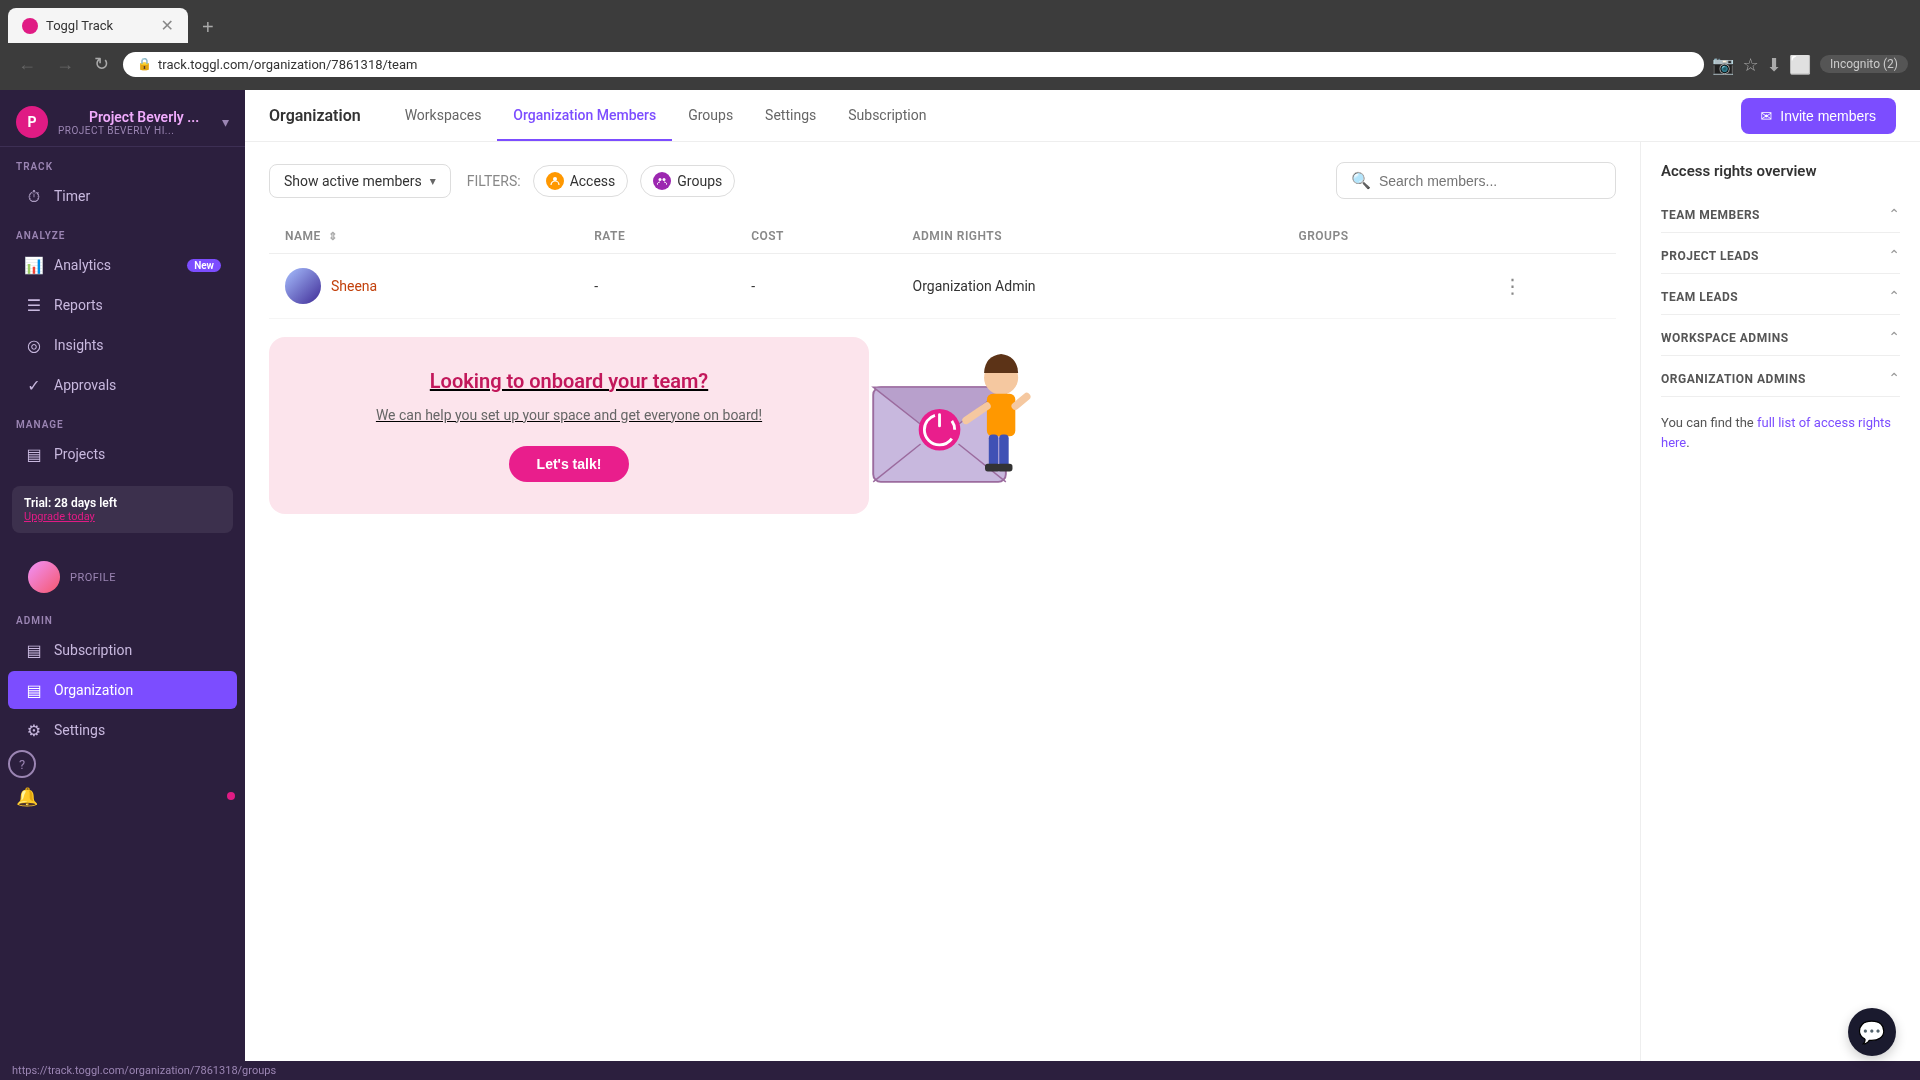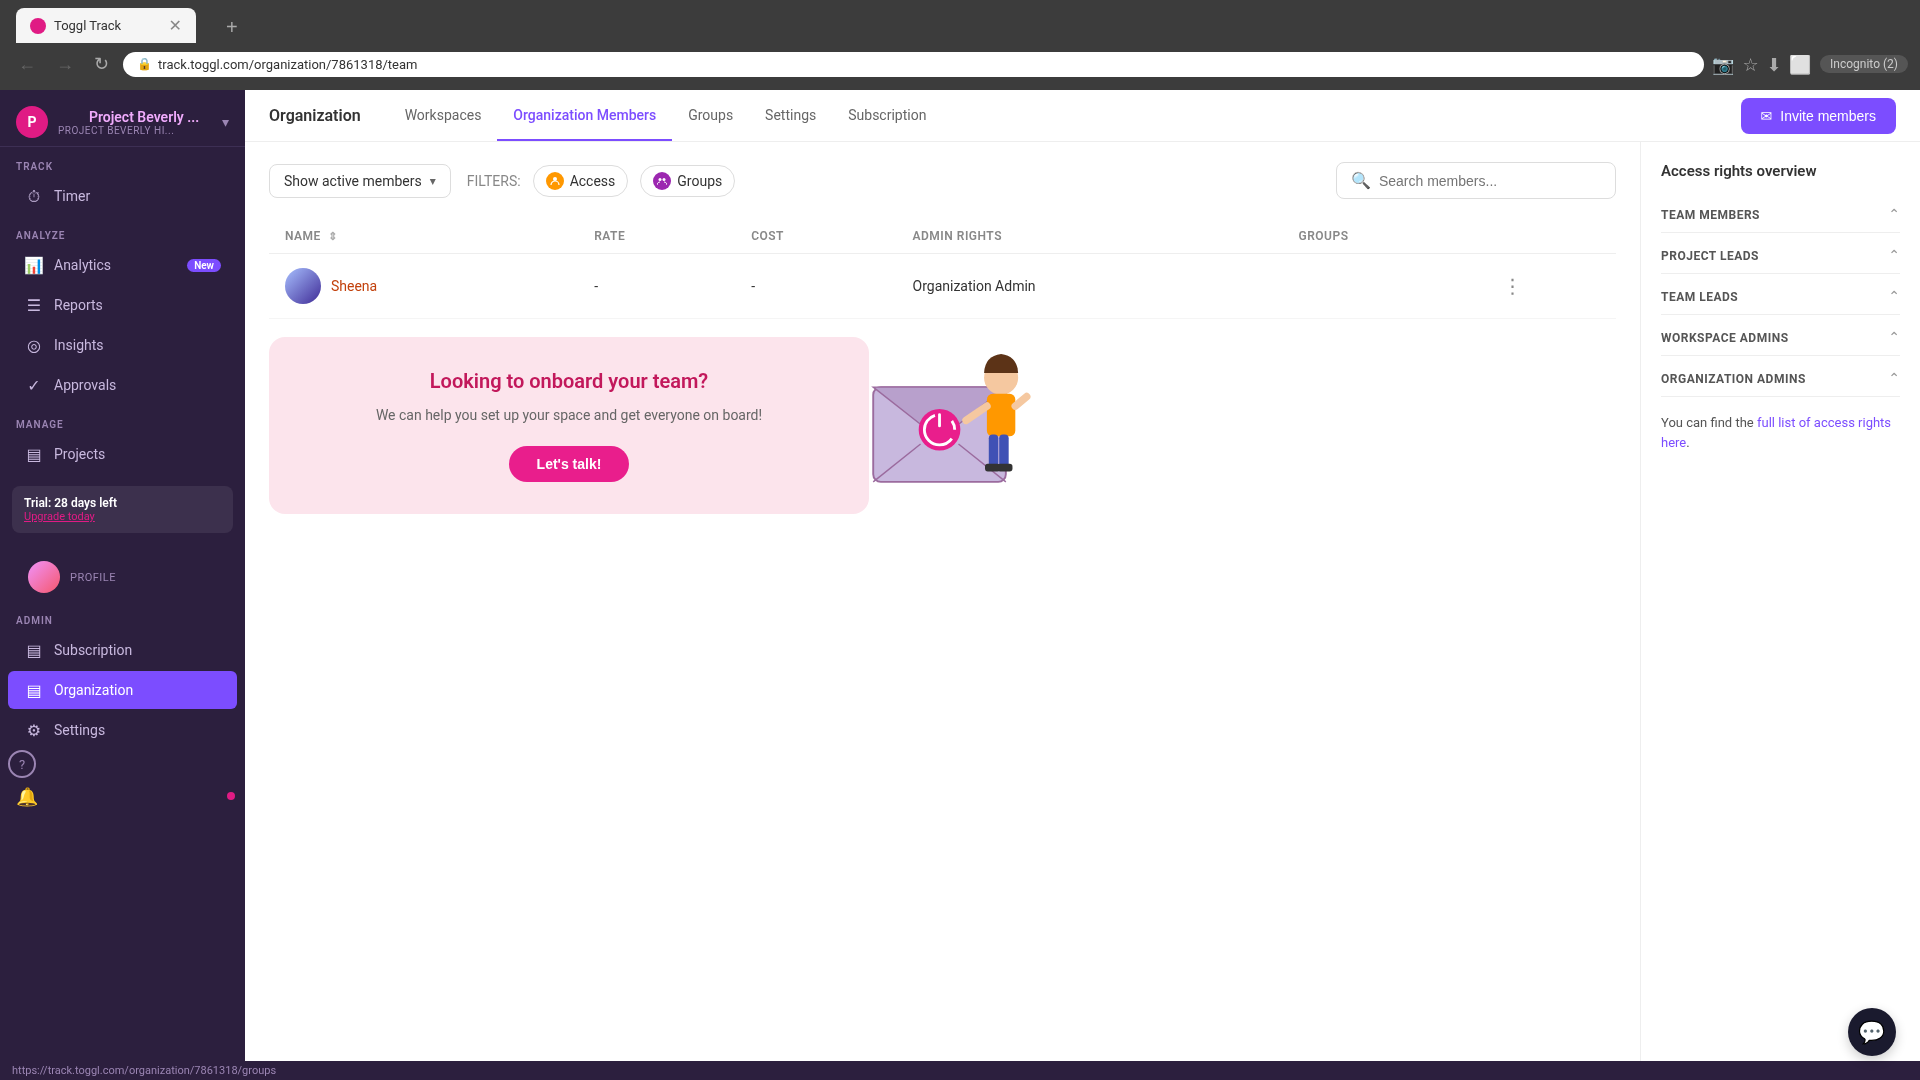--- a/index.html
+++ b/index.html
@@ -1,20 +1,20 @@
 <!DOCTYPE html>
 <html><head>
   <meta charset="utf-8">
   <style>
     * { box-sizing: border-box; margin: 0; padding: 0; }
     body { font-family: -apple-system, BlinkMacSystemFont, 'Segoe UI', Roboto, sans-serif; background: #f5f5f5; display: flex; flex-direction: column; height: 1080px; overflow: hidden; }
 
     
     .browser-chrome { background: #3c3c3c; height: 90px; flex-shrink: 0; }
-    .browser-tabs { display: flex; align-items: flex-end; padding: 8px 16px 0; gap: 20px; }
+    .browser-tabs { display: flex; align-items: flex-end; padding: 8px 8px 0; gap: 4px; }
     .browser-tab { background: #2d2d2d; color: #ccc; padding: 8px 14px; border-radius: 8px 8px 0 0; font-size: 13px; display: flex; align-items: center; gap: 8px; min-width: 180px; }
     .browser-tab.active { background: #f5f5f5; color: #333; }
     .tab-favicon { width: 16px; height: 16px; background: #e01b84; border-radius: 50%; }
     .tab-close { margin-left: auto; color: #888; cursor: pointer; font-size: 16px; }
     .tab-new { background: transparent; color: #aaa; border: none; font-size: 20px; cursor: pointer; padding: 4px 10px; }
     .browser-toolbar { display: flex; align-items: center; gap: 8px; padding: 6px 12px; background: #3c3c3c; }
     .browser-nav-btn { background: none; border: none; color: #aaa; font-size: 18px; cursor: pointer; padding: 4px 6px; }
     .browser-nav-btn.disabled { color: #666; }
     .browser-url { flex: 1; background: #fff; border-radius: 20px; padding: 5px 14px; font-size: 13px; color: #333; display: flex; align-items: center; gap: 6px; }
     .browser-url-icon { color: #888; font-size: 12px; }
@@ -81,21 +81,21 @@
     .members-table { width: 100%; border-collapse: collapse; }
     .members-table th { text-align: left; padding: 10px 16px; font-size: 12px; font-weight: 600; color: #888; text-transform: uppercase; letter-spacing: 0.5px; border-bottom: 1px solid #eee; }
     .members-table td { padding: 14px 16px; font-size: 14px; color: #333; border-bottom: 1px solid #f5f5f5; }
     .member-cell { display: flex; align-items: center; gap: 10px; }
     .member-avatar { width: 36px; height: 36px; border-radius: 50%; background: linear-gradient(135deg, #667eea, #764ba2); flex-shrink: 0; }
     .member-name { font-weight: 400; color: #c2410c; }
     .sort-icon { color: #aaa; font-size: 11px; margin-left: 4px; }
     .more-menu { color: #888; font-size: 20px; cursor: pointer; }
 
     
-    .promo-section { margin-top: 16px; display: flex; align-items: center; }
+    .promo-section { margin-top: 16px; display: flex; align-items: center; text-decoration: underline; }
     .promo-card { background: #fce4ec; border-radius: 16px; padding: 32px 40px; flex: 1; max-width: 600px; text-align: center; }
     .promo-title { font-size: 20px; font-weight: 600; color: #c2185b; margin-bottom: 12px; }
     .promo-desc { font-size: 14px; color: #666; margin-bottom: 20px; line-height: 1.5; }
     .promo-btn { background: #e91e8c; color: #fff; border: none; border-radius: 20px; padding: 10px 28px; font-size: 14px; font-weight: 600; cursor: pointer; }
     .promo-illustration { margin-left: -20px; display: flex; align-items: center; justify-content: center; }
 
     
     .right-panel { width: 280px; border-left: 1px solid #eee; padding: 20px; overflow-y: auto; flex-shrink: 0; }
     .right-panel-title { font-size: 15px; font-weight: 600; color: #333; margin-bottom: 16px; }
     .rights-section { margin-bottom: 4px; }

